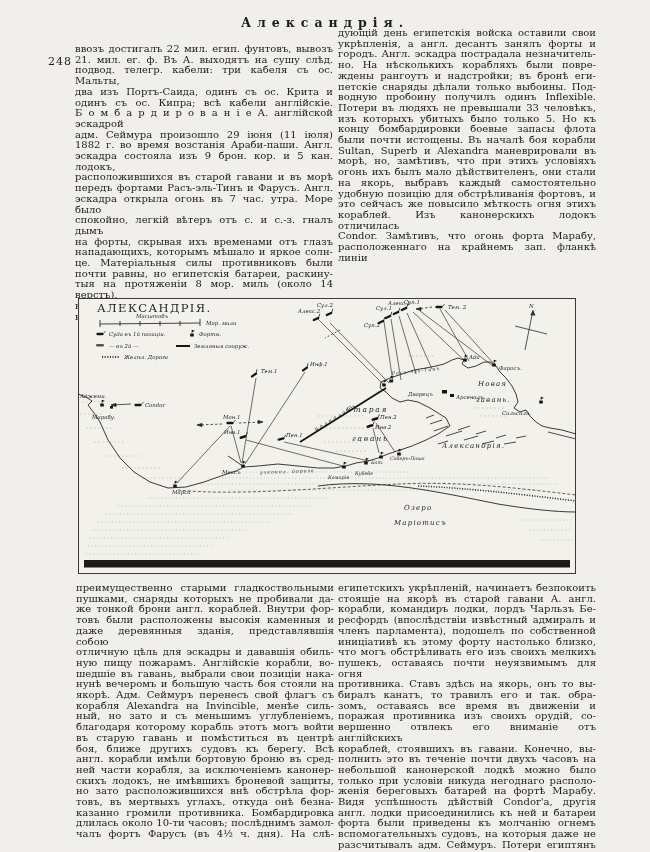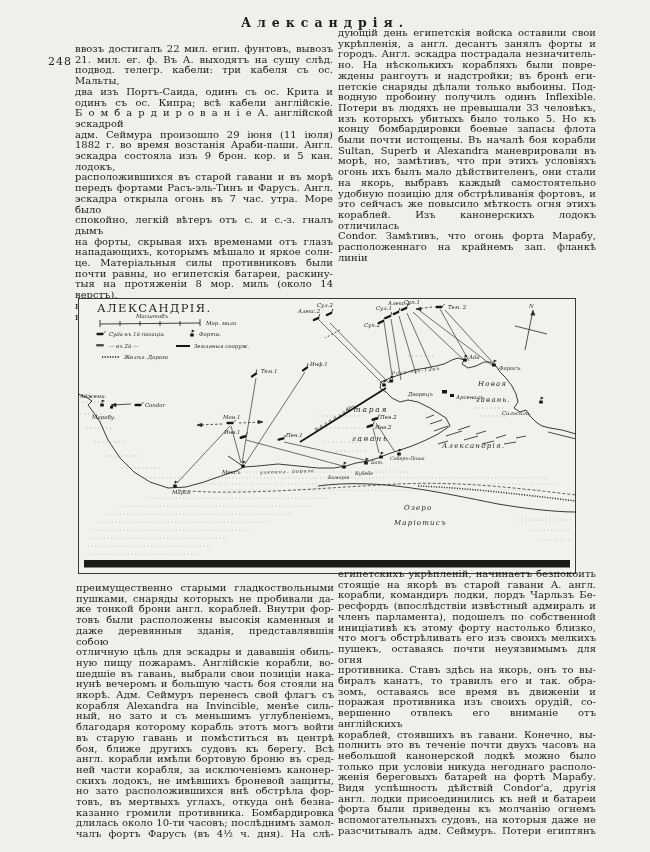--- a/index.html
+++ b/index.html
@@ -273,21 +273,21 @@
 въ старую гавань и помѣститься въ центрѣ
 боя, ближе другихъ судовъ къ берегу. Всѣ
 англ. корабли имѣли бортовую броню въ сред-
 ней части корабля, за исключеніемъ канонер-
 скихъ лодокъ, не имѣвшихъ броневой защиты,
 но зато расположившихся внѣ обстрѣла фор-
 товъ, въ мертвыхъ углахъ, откуда онѣ безна-
 казанно громили противника. Бомбардировка
 длилась около 10-ти часовъ; послѣднимъ замол-
 чалъ фортъ Фарусъ (въ 4½ ч. дня). На слѣ-</div>
-  <div class="col" style="left:338px;top:569px">египетскихъ укрѣпленій, начинаетъ безпокоить
+  <div class="col" style="left:338px;top:583px">египетскихъ укрѣпленій, начинаетъ безпокоить
 стоящіе на якорѣ въ старой гавани А. англ.
 корабли, командиръ лодки, лордъ Чарльзъ Бе-
 ресфордъ (впослѣдствіи извѣстный адмиралъ и
 членъ парламента), подошелъ по собственной
 иниціативѣ къ этому форту настолько близко,
 что могъ обстрѣливать его изъ своихъ мелкихъ
 пушекъ, оставаясь почти неуязвимымъ для огня
 противника. Ставъ здѣсь на якорь, онъ то вы-
 биралъ канатъ, то травилъ его и так. обра-
 зомъ, оставаясь все время въ движеніи и

